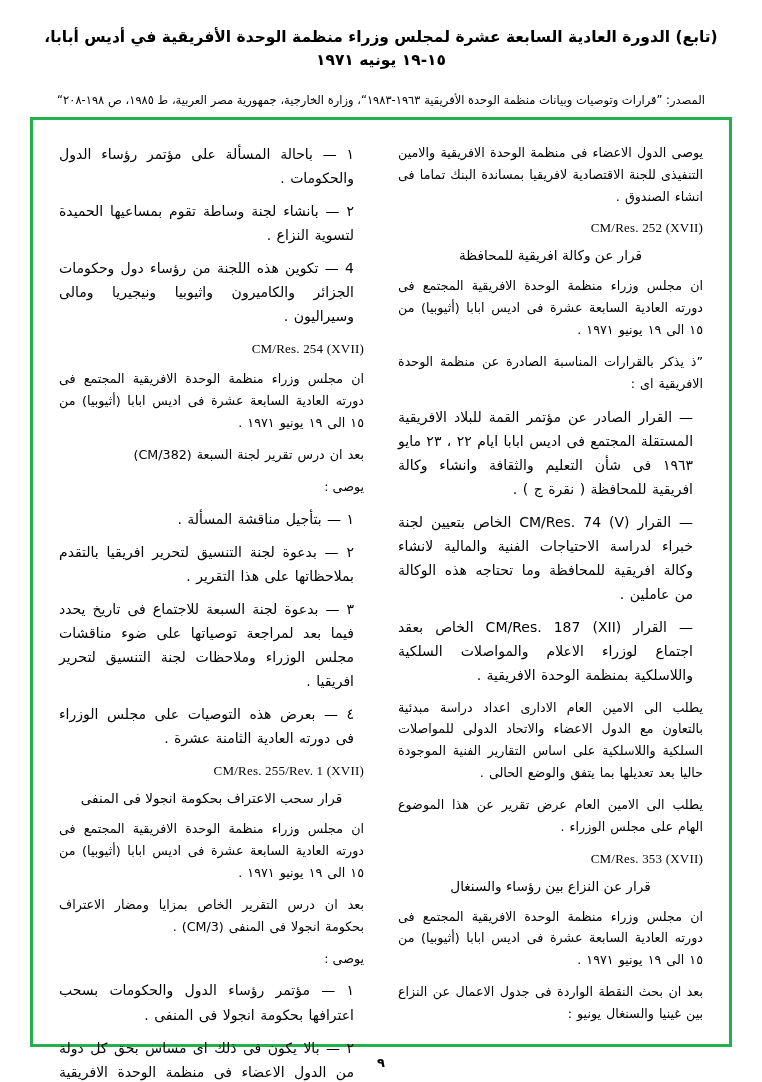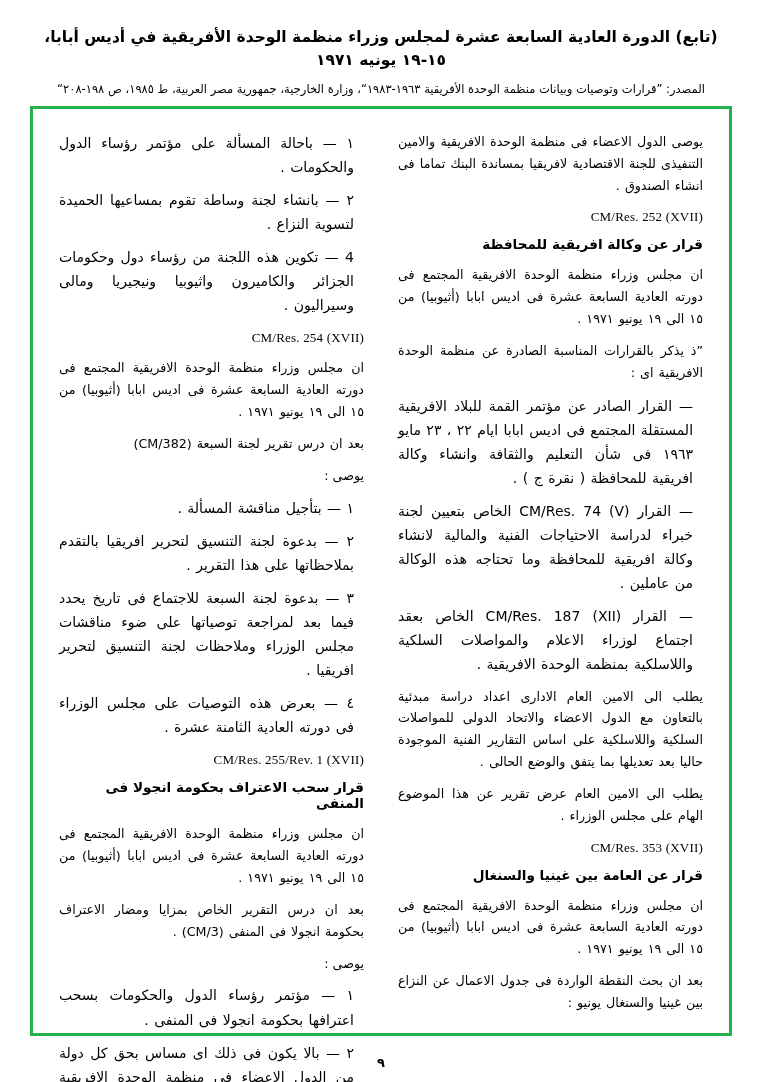--- a/index.html
+++ b/index.html
@@ -29,21 +29,21 @@
   .header-title {
     font-size: 15.5px;
     font-weight: bold;
     line-height: 1.5;
     letter-spacing: 0px;
     direction: rtl;
   }
   .header-source {
     font-size: 11.5px;
     line-height: 1.6;
-    margin-top: 7px;
+    margin-top: 18px;
     direction: rtl;
   }
   .frame {
     border: 3px solid #22b14c;
     box-sizing: border-box;
     margin-top: 8px;
     height: 930px;
     padding: 22px 26px 10px 26px;
     position: relative;
   }
@@ -71,22 +71,22 @@
   .res-id {
     font-size: 13px;
     direction: ltr;
     text-align: right;
     margin: 13px 0 11px 0;
     font-family: "Liberation Serif", "DejaVu Serif", serif;
     letter-spacing: 0.2px;
   }
   .res-title {
     font-size: 13.6px;
-    font-weight: bold;
-    text-align: right;
+    font-weight: normal;
+    text-align: center;
     margin: 0 0 12px 0;
     direction: rtl;
   }
   .item {
     font-size: 14px;
     line-height: 1.72;
     text-align: justify;
     direction: rtl;
     margin: 0 0 9px 0;
     padding-right: 10px;
@@ -126,21 +126,21 @@
         <div class="res-id">CM/Res. 252 (XVII)</div>
         <div class="res-title">قرار عن وكالة افريقية للمحافظة</div>
         <div class="para">ان مجلس وزراء منظمة الوحدة الافريقية المجتمع فى دورته العادية السابعة عشرة فى اديس ابابا (أثيوبيا) من ١٥ الى ١٩ يونيو ١٩٧١ .</div>
         <div class="para">”ذ يذكر بالقرارات المناسبة الصادرة عن منظمة الوحدة الافريقية اى :</div>
         <div class="item">— القرار الصادر عن مؤتمر القمة للبلاد الافريقية المستقلة المجتمع فى اديس ابابا ايام ٢٢ ، ٢٣ مايو ١٩٦٣ فى شأن التعليم والثقافة وانشاء وكالة افريقية للمحافظة ( نقرة ج ) .</div>
         <div class="item">— القرار CM/Res. 74 (V) الخاص بتعيين لجنة خبراء لدراسة الاحتياجات الفنية والمالية لانشاء وكالة افريقية للمحافظة وما تحتاجه هذه الوكالة من عاملين .</div>
         <div class="item">— القرار CM/Res. 187 (XII) الخاص بعقد اجتماع لوزراء الاعلام والمواصلات السلكية واللاسلكية بمنظمة الوحدة الافريقية .</div>
         <div class="para">يطلب الى الامين العام الادارى اعداد دراسة مبدئية بالتعاون مع الدول الاعضاء والاتحاد الدولى للمواصلات السلكية واللاسلكية على اساس التقارير الفنية الموجودة حاليا بعد تعديلها بما يتفق والوضع الحالى .</div>
         <div class="para">يطلب الى الامين العام عرض تقرير عن هذا الموضوع الهام على مجلس الوزراء .</div>
         <div class="res-id">CM/Res. 353 (XVII)</div>
-        <div class="res-title">قرار عن العامة بين غينيا والسنغال</div>
+        <div class="res-title">قرار عن النزاع بين رؤساء والسنغال</div>
         <div class="para">ان مجلس وزراء منظمة الوحدة الافريقية المجتمع فى دورته العادية السابعة عشرة فى اديس ابابا (أثيوبيا) من ١٥ الى ١٩ يونيو ١٩٧١ .</div>
         <div class="para">بعد ان بحث النقطة الواردة فى جدول الاعمال عن النزاع بين غينيا والسنغال يونيو :</div>
       </div>
 
       <div class="col">
         <div class="item">١ — باحالة المسألة على مؤتمر رؤساء الدول والحكومات .</div>
         <div class="item">٢ — بانشاء لجنة وساطة تقوم بمساعيها الحميدة لتسوية النزاع .</div>
         <div class="item">4 — تكوين هذه اللجنة من رؤساء دول وحكومات الجزائر والكاميرون واثيوبيا ونيجيريا ومالى وسيراليون .</div>
         <div class="res-id">CM/Res. 254 (XVII)</div>
         <div class="para">ان مجلس وزراء منظمة الوحدة الافريقية المجتمع فى دورته العادية السابعة عشرة فى اديس ابابا (أثيوبيا) من ١٥ الى ١٩ يونيو ١٩٧١ .</div>

